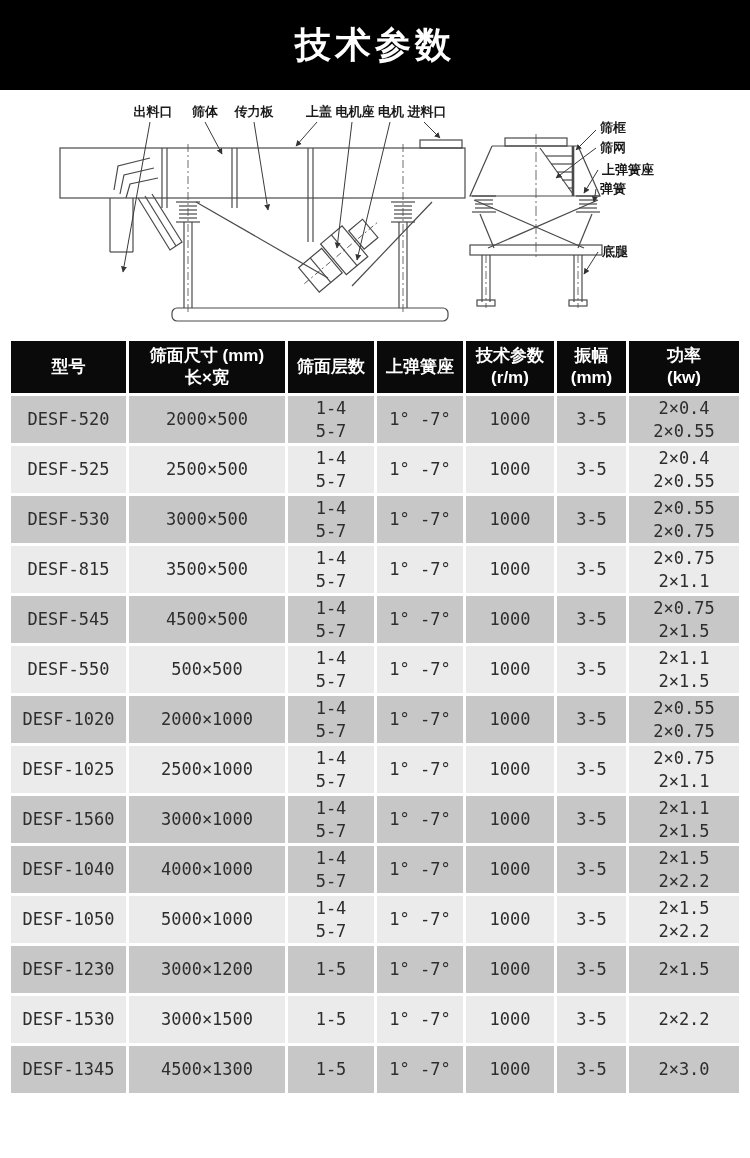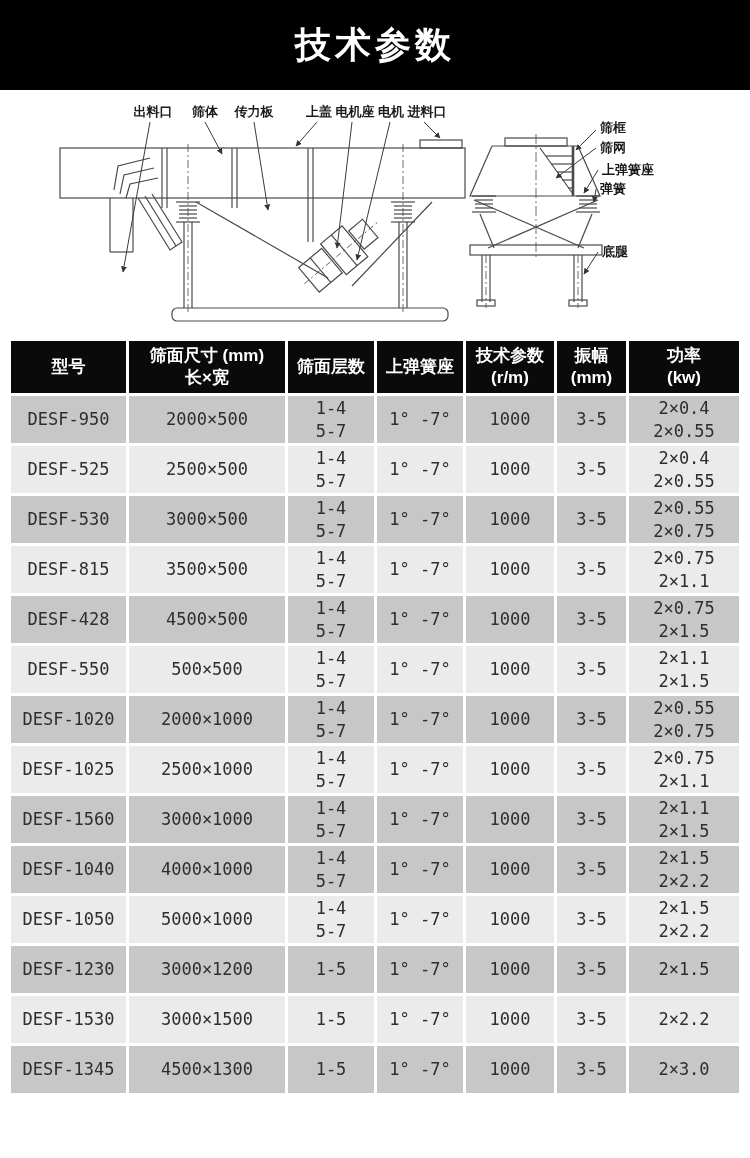--- a/index.html
+++ b/index.html
@@ -190,21 +190,21 @@
           <th>技术参数
 (r/m)</th>
           <th>振幅
 (mm)</th>
           <th>功率
 (kw)</th>
         </tr>
     </thead>
     <tbody>
         <tr class="row-dark">
-          <td>DESF-950</td>
+          <td>DESF-520</td>
           <td>2000×500</td>
           <td>1-4
 5-7</td>
           <td>1° -7°</td>
           <td>1000</td>
           <td>3-5</td>
           <td>2×0.4
 2×0.55</td>
         </tr>
         <tr class="row-light">
@@ -234,21 +234,21 @@
           <td>3500×500</td>
           <td>1-4
 5-7</td>
           <td>1° -7°</td>
           <td>1000</td>
           <td>3-5</td>
           <td>2×0.75
 2×1.1</td>
         </tr>
         <tr class="row-dark">
-          <td>DESF-428</td>
+          <td>DESF-545</td>
           <td>4500×500</td>
           <td>1-4
 5-7</td>
           <td>1° -7°</td>
           <td>1000</td>
           <td>3-5</td>
           <td>2×0.75
 2×1.5</td>
         </tr>
         <tr class="row-light">

